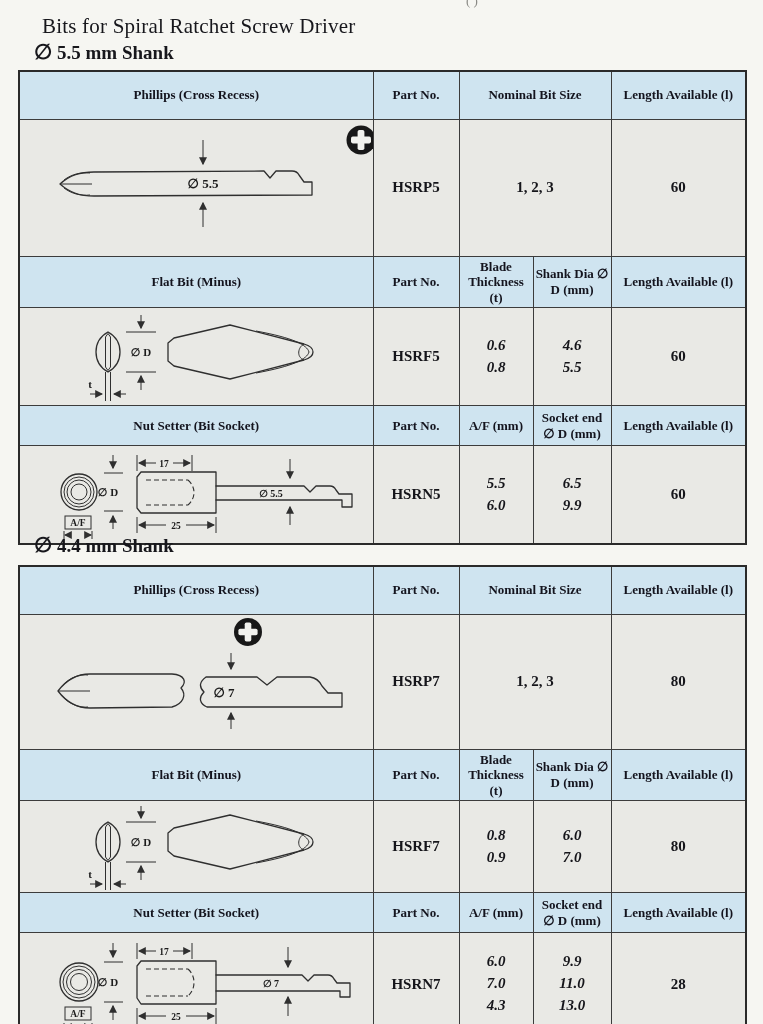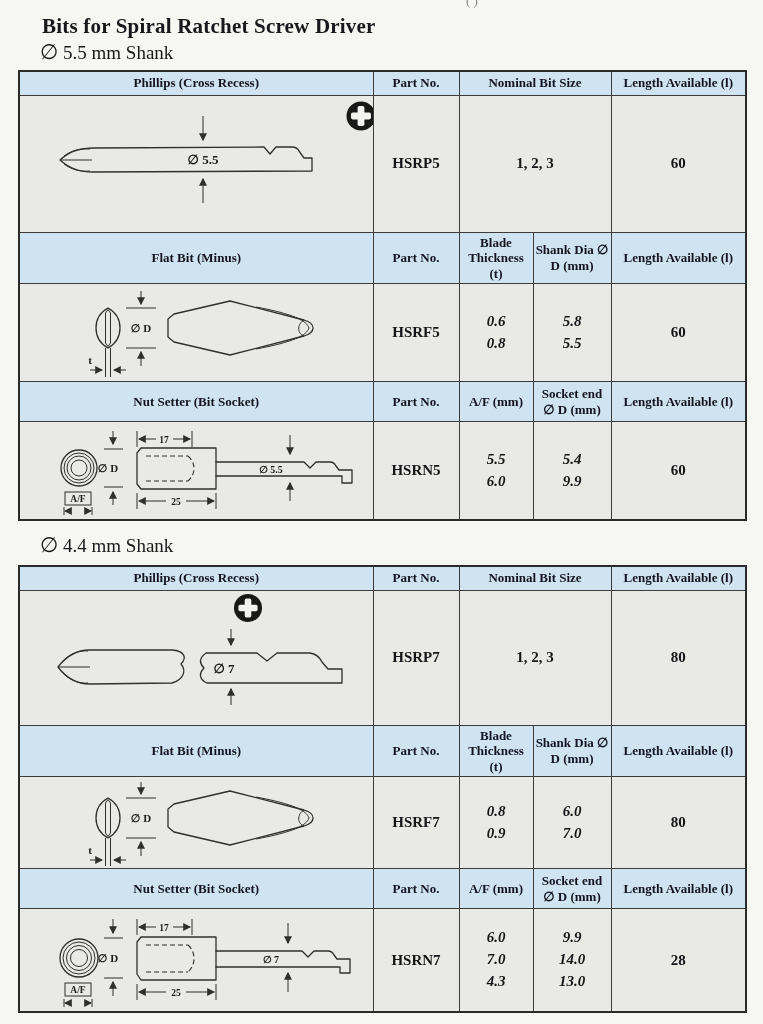--- a/index.html
+++ b/index.html
@@ -3,22 +3,22 @@
 <meta charset="utf-8">
 <style>
   html,body{margin:0;padding:0;}
   body{
     width:763px;height:1024px;position:relative;overflow:hidden;
     background:#f6f6f2;
     font-family:"Liberation Serif","DejaVu Serif",serif;
     color:#17171c;
   }
   .top-frag{position:absolute;left:466px;top:-7px;font-size:13px;color:#8a8a86;}
-  .page-title{position:absolute;left:42px;top:14px;font-size:21px;font-weight:bold;letter-spacing:.2px;}
-  .sec-heading{position:absolute;left:40px;font-size:19px;font-weight:normal;}
+  .page-title{position:absolute;left:42px;top:14px;font-size:21px;font-weight:normal;letter-spacing:.2px;}
+  .sec-heading{position:absolute;left:34px;font-size:19px;font-weight:bold;}
   .sec-heading .dia{font-size:21px;}
   #head55{top:40px;}
   #head70{top:533px;}
   table.cat{
     position:absolute;left:18px;width:727px;
     border-collapse:collapse;table-layout:fixed;
     border:2px solid #2a2a2a;
   }
   #tbl55{top:70px;}
   #tbl70{top:565px;}
@@ -26,21 +26,21 @@
   tr.hdr td{
     background:#cfe4f0;text-align:center;vertical-align:middle;
     font-weight:bold;font-size:13px;line-height:1.2;padding:2px 2px;color:#14141e;
   }
   tr.draw td{
     background:#e9e9e5;text-align:center;vertical-align:middle;
     font-weight:bold;font-size:15px;color:#15151a;padding:0;
   }
   td.dcell{padding:0;}
   td.dcell svg{display:block;}
-  .h32{height:24px;font-family:Liberation Serif, serif;}.h40{height:40px;}
+  .h32{height:48px;font-family:Liberation Serif, serif;}.h40{height:40px;}
   .h137{height:137px;}.h98{height:98px;}
   .h135{height:135px;}.h92{height:92px;}.h103{height:103px;}
   .stack div{line-height:1.45;font-style:italic;}
   svg .ln{stroke:#2f2f2f;stroke-width:1.3;fill:none;stroke-linejoin:round;stroke-linecap:round;}
   svg .thin{stroke:#2f2f2f;stroke-width:1;fill:none;}
   svg .dash{stroke:#2f2f2f;stroke-width:1.1;fill:none;stroke-dasharray:5,3;}
   svg .dim{stroke:#2f2f2f;stroke-width:1;fill:none;}
   svg text{fill:#1c1c1c;font-family:"Liberation Serif","DejaVu Serif",serif;}
   svg .dlabel{font-size:13px;font-weight:bold;}
   svg .slabel{font-size:11px;font-weight:bold;}
@@ -127,21 +127,21 @@
         <path class="thin" d="M236,22 C274,29 287,36 289,43 C287,50 274,57 236,64"></path>
         <path class="thin" d="M284,35 C278,38 276,48 284,51"></path>
       </svg>
     </td>
     <td>HSRF5</td>
     <td class="stack">
       <div>0.6</div>
       <div>0.8</div>
     </td>
     <td class="stack">
-      <div>5.8</div>
+      <div>4.6</div>
       <div>5.5</div>
     </td>
     <td>60</td>
   </tr>
 
   <tr class="hdr h40">
     <td>Nut Setter (Bit Socket)</td>
     <td>Part No.</td>
     <td>A/F (mm)</td>
     <td>Socket end ∅ D (mm)</td>
@@ -179,21 +179,21 @@
         <line class="dim" x1="270" y1="78" x2="270" y2="60" marker-end="url(#arr)"></line>
         <text class="slabel" x="251" y="50" text-anchor="middle" style="font-size:10px">∅ 5.5</text>
       </svg>
     </td>
     <td>HSRN5</td>
     <td class="stack">
       <div>5.5</div>
       <div>6.0</div>
     </td>
     <td class="stack">
-      <div>5.4</div>
+      <div>6.5</div>
       <div>9.9</div>
     </td>
     <td>60</td>
   </tr>
 </tbody>
   </table>
 
 <div class="sec-heading" id="head70">
   <span class="dia">∅</span>
   <span>4.4 mm Shank</span>
@@ -316,19 +316,19 @@
       </svg>
     </td>
     <td>HSRN7</td>
     <td class="stack">
       <div>6.0</div>
       <div>7.0</div>
       <div>4.3</div>
     </td>
     <td class="stack">
       <div>9.9</div>
-      <div>14.0</div>
+      <div>11.0</div>
       <div>13.0</div>
     </td>
     <td>28</td>
   </tr>
 </tbody>
   </table>
 
 </body></html>

